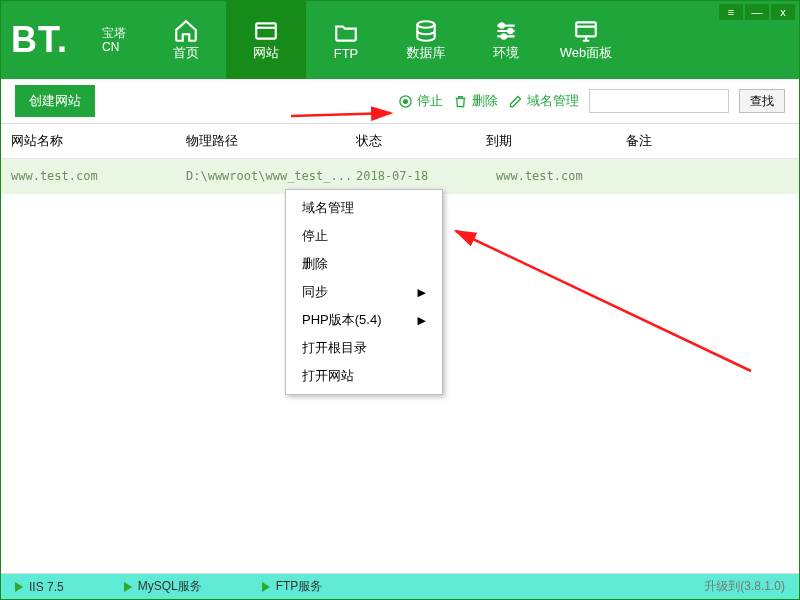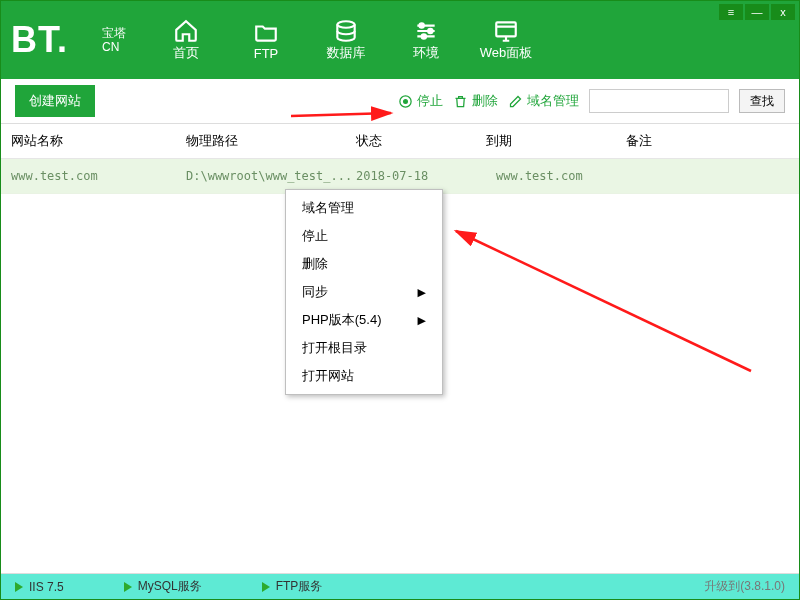--- a/index.html
+++ b/index.html
@@ -54,20 +54,27 @@
       <span>宝塔</span>
       <span>CN</span>
     </span>
   </div>
   <div class="nav">
     <div class="nav-item">
       <svg viewBox="0 0 24 24">
           <path d="M3 11 12 3l9 8v9a1 1 0 0 1-1 1h-5v-6H9v6H4a1 1 0 0 1-1-1z"></path>
         </svg>
       <span>首页</span>
+    </div>
+    <div class="nav-item active">
+      <svg viewBox="0 0 24 24">
+          <rect x="3" y="5" width="18" height="14" rx="1"></rect>
+          <path d="M3 9h18"></path>
+        </svg>
+      <span>网站</span>
     </div>
     <div class="nav-item">
       <svg viewBox="0 0 24 24">
           <path d="M3 6h6l2 2h10v10a1 1 0 0 1-1 1H4a1 1 0 0 1-1-1z"></path>
         </svg>
       <span>FTP</span>
     </div>
     <div class="nav-item">
       <svg viewBox="0 0 24 24">
           <ellipse cx="12" cy="6" rx="8" ry="3"></ellipse>

